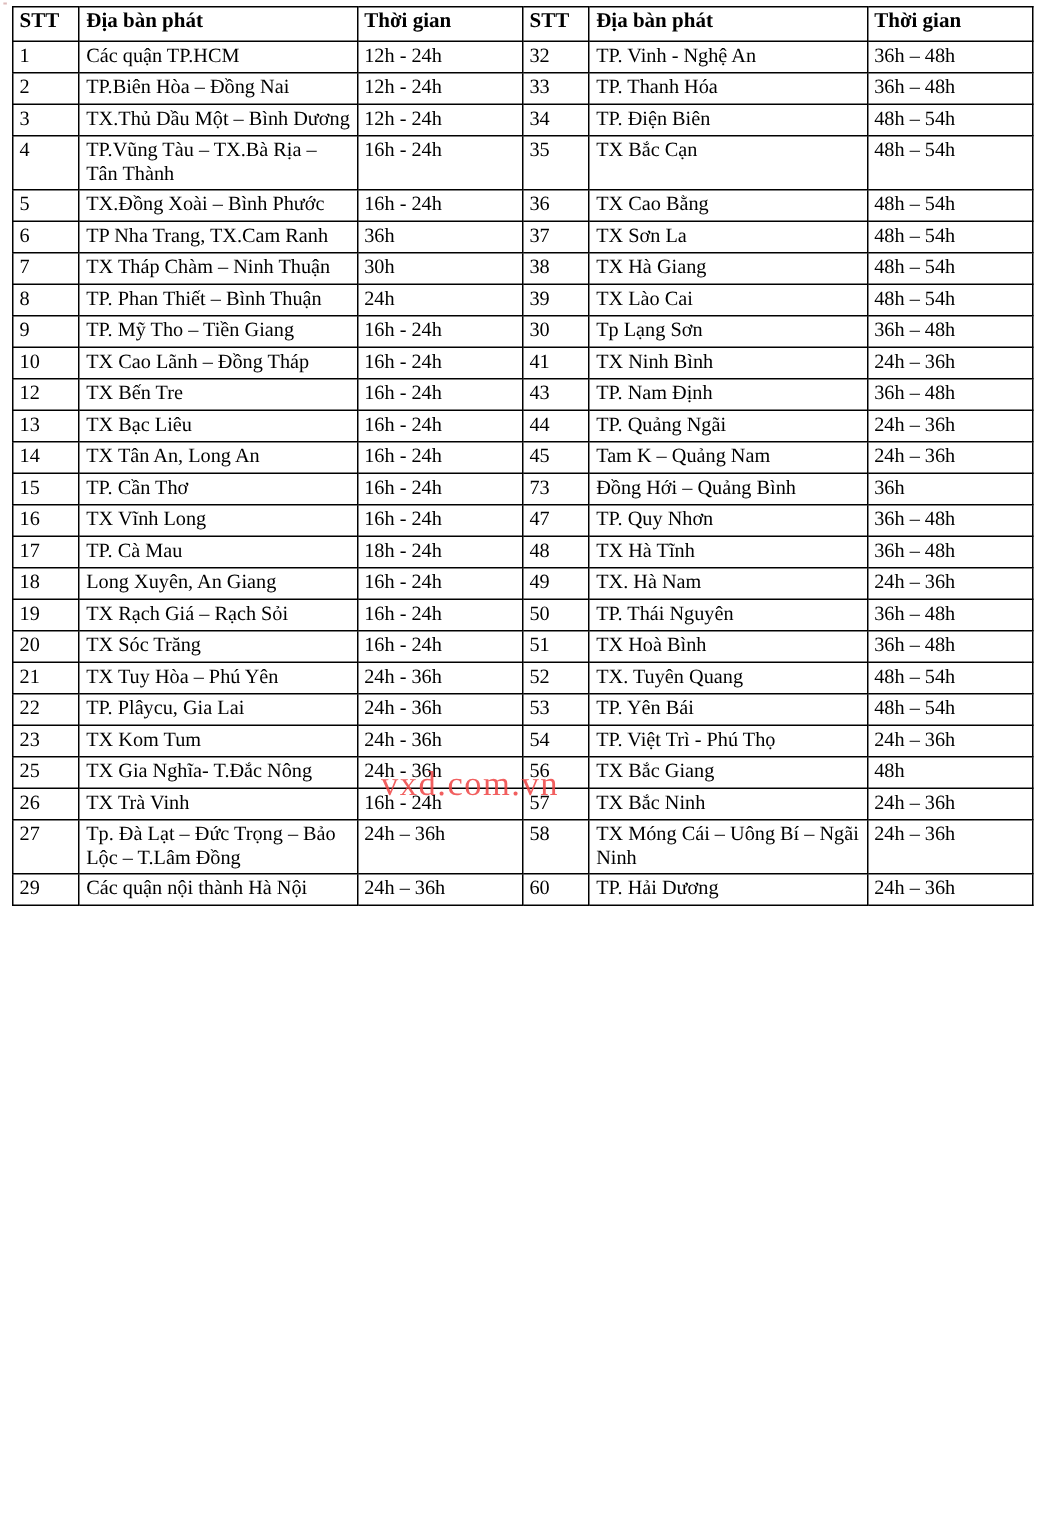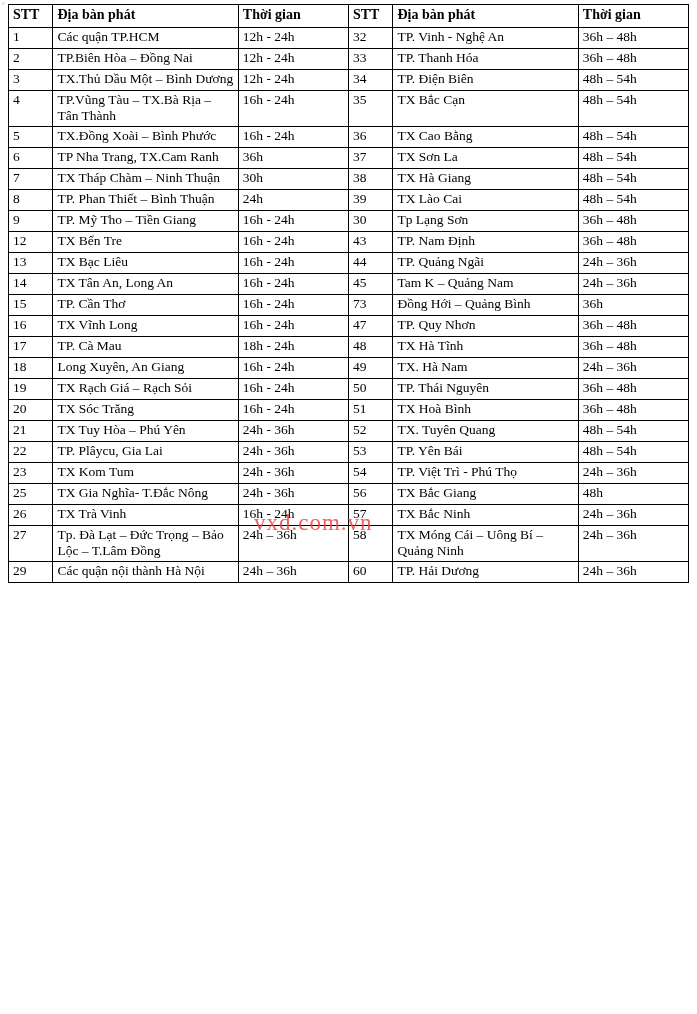--- a/index.html
+++ b/index.html
@@ -166,20 +166,28 @@
         </tr>
         <tr>
           <td>9</td>
           <td>TP. Mỹ Tho – Tiền Giang</td>
           <td>16h - 24h</td>
           <td>30</td>
           <td>Tp Lạng Sơn</td>
           <td>36h – 48h</td>
         </tr>
         <tr>
+          <td>10</td>
+          <td>TX Cao Lãnh – Đồng Tháp</td>
+          <td>16h - 24h</td>
+          <td>41</td>
+          <td>TX Ninh Bình</td>
+          <td>24h – 36h</td>
+        </tr>
+        <tr>
           <td>12</td>
           <td>TX Bến Tre</td>
           <td>16h - 24h</td>
           <td>43</td>
           <td>TP. Nam Định</td>
           <td>36h – 48h</td>
         </tr>
         <tr>
           <td>13</td>
           <td>TX Bạc Liêu</td>
@@ -282,21 +290,21 @@
           <td>16h - 24h</td>
           <td>57</td>
           <td>TX Bắc Ninh</td>
           <td>24h – 36h</td>
         </tr>
         <tr>
           <td>27</td>
           <td>Tp. Đà Lạt – Đức Trọng – Bảo Lộc – T.Lâm Đồng</td>
           <td>24h – 36h</td>
           <td>58</td>
-          <td>TX Móng Cái – Uông Bí – Quảng Ninh</td>
+          <td>TX Móng Cái – Uông Bí – Ngãi Ninh</td>
           <td>24h – 36h</td>
         </tr>
         <tr>
           <td>29</td>
           <td>Các quận nội thành Hà Nội</td>
           <td>24h – 36h</td>
           <td>60</td>
           <td>TP. Hải Dương</td>
           <td>24h – 36h</td>
         </tr>

